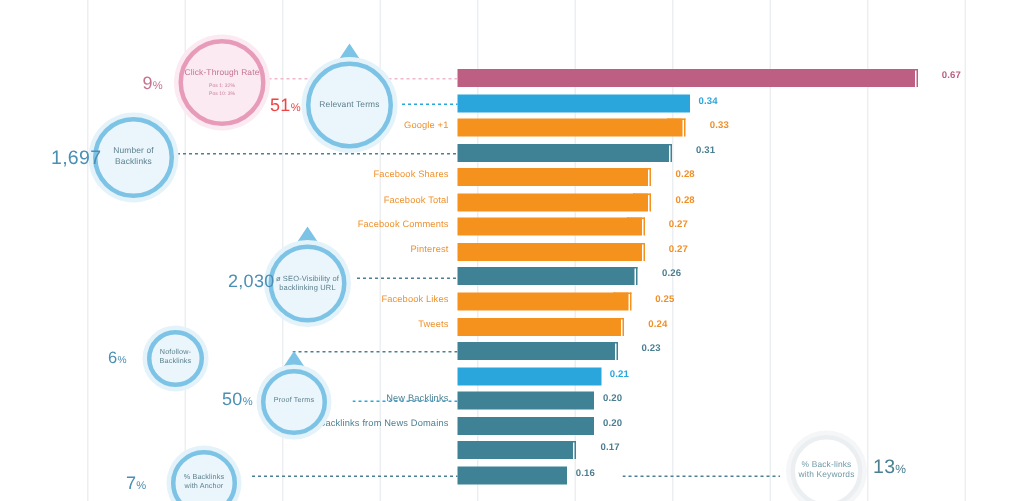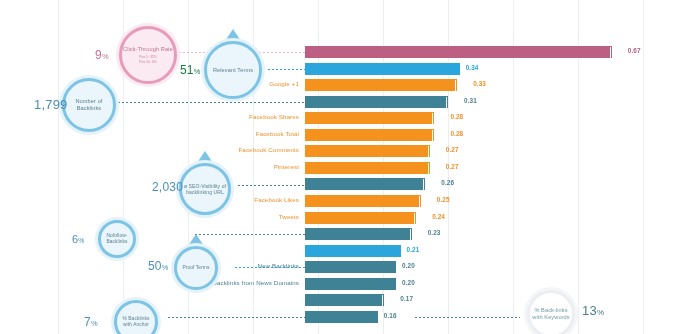--- a/index.html
+++ b/index.html
@@ -224,28 +224,28 @@
         </div>
       </div>
       <div class="bub-val" style="left: 95px; top: 48px; font-size: 12px; color: rgb(196, 115, 143);"><span>9</span><span style="font-size: 7.44px;">%</span></div>
       <div class="ptr" style="left: 225px; top: 29px; border-left: 8px solid transparent; border-right: 8px solid transparent; border-bottom: 12px solid rgb(124, 195, 230);"></div>
       <div class="bubble" style="left: 201px; top: 38px; width: 64px; height: 64px; background: rgb(228, 242, 250);">
         <div class="ring" style="border: 3px solid rgb(124, 195, 230); margin: 3px; inset: 0px; width: 58px; height: 58px; background: rgb(234, 246, 252);"></div>
         <div class="inner" style="left: 7px; top: 7px; width: 50px; height: 50px;">
           <div class="bub-title" style="color: rgb(91, 127, 140);">Relevant Terms</div>
         </div>
       </div>
-      <div class="bub-val" style="left: 180px; top: 63px; font-size: 12px; color: #15803d;"><span>51</span><span style="font-size: 7.44px;">%</span></div>
+      <div class="bub-val" style="left: 180px; top: 63px; font-size: 12px; color: #ef4444;"><span>51</span><span style="font-size: 7.44px;">%</span></div>
       <div class="bubble" style="left: 59px; top: 75px; width: 60px; height: 60px; background: rgb(228, 242, 250);">
         <div class="ring" style="border: 3px solid rgb(124, 195, 230); margin: 3px; inset: 0px; width: 54px; height: 54px; background: rgb(234, 246, 252);"></div>
         <div class="inner" style="left: 7px; top: 7px; width: 46px; height: 46px;">
           <div class="bub-title" style="color: rgb(91, 127, 140);">Number of Backlinks</div>
         </div>
       </div>
-      <div class="bub-val" style="left: 34px; top: 97px; font-size: 13px; color: rgb(75, 143, 181);"><span>1,799</span></div>
+      <div class="bub-val" style="left: 34px; top: 97px; font-size: 13px; color: rgb(75, 143, 181);"><span>1,697</span></div>
       <div class="ptr" style="left: 197px; top: 151px; border-left: 8px solid transparent; border-right: 8px solid transparent; border-bottom: 12px solid rgb(124, 195, 230);"></div>
       <div class="bubble" style="left: 176px; top: 160px; width: 58px; height: 58px; background: rgb(228, 242, 250);">
         <div class="ring" style="border: 3px solid rgb(124, 195, 230); margin: 3px; inset: 0px; width: 52px; height: 52px; background: rgb(234, 246, 252);"></div>
         <div class="inner" style="left: 7px; top: 7px; width: 44px; height: 44px;">
           <div class="bub-title" style="color: rgb(91, 127, 140); font-size: 5px; line-height: 6.2px;">ø SEO-Visibility of backlinking URL</div>
         </div>
       </div>
       <div class="bub-val" style="left: 152px; top: 180px; font-size: 12px; color: rgb(75, 143, 181);"><span>2,030</span></div>
       <div class="bubble" style="left: 95px; top: 217px; width: 44px; height: 44px; background: rgb(228, 242, 250);">
         <div class="ring" style="border: 3px solid rgb(124, 195, 230); margin: 3px; inset: 0px; width: 38px; height: 38px; background: rgb(234, 246, 252);"></div>

